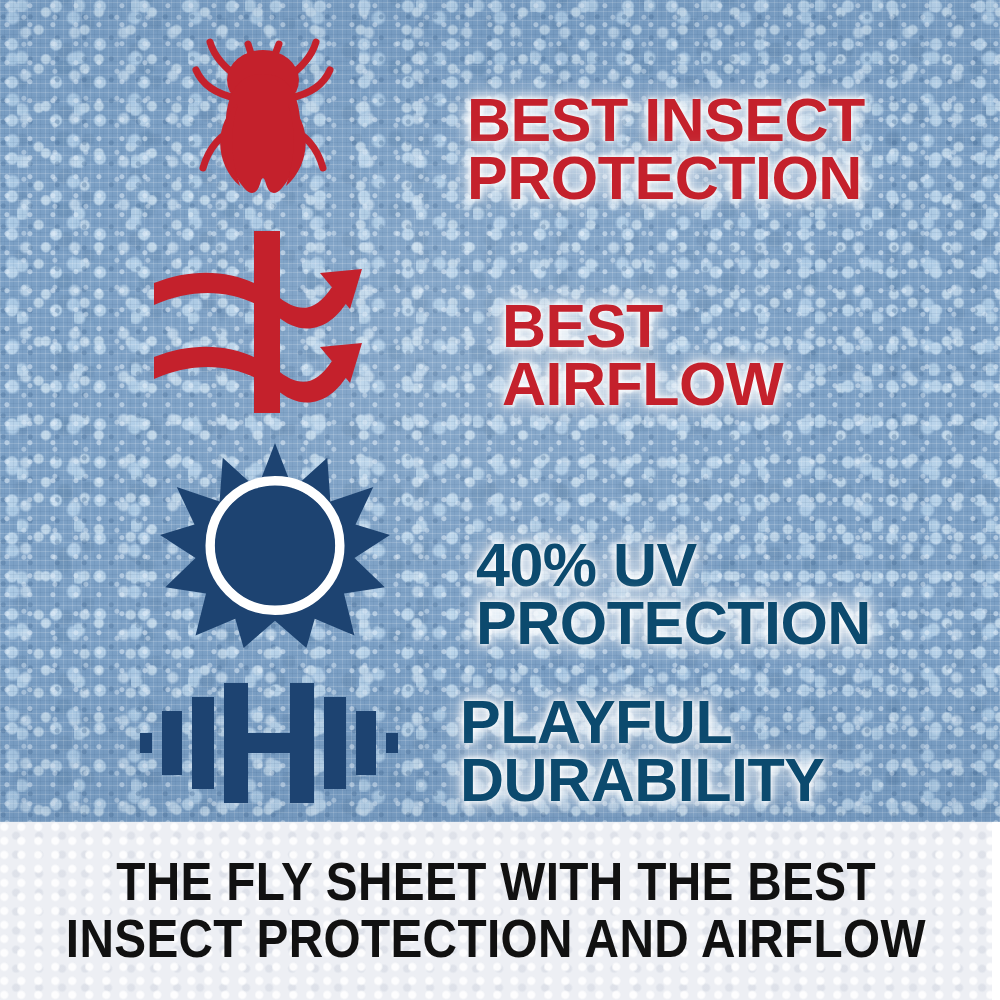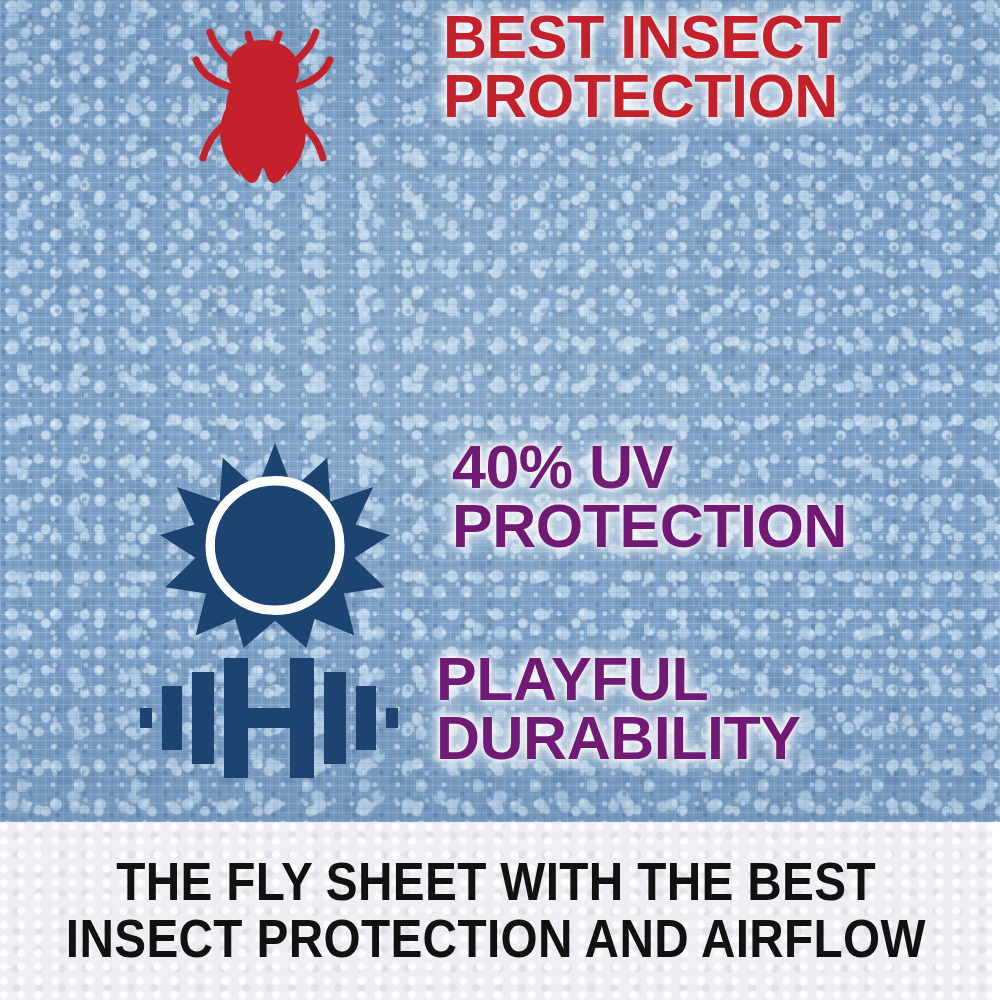--- a/index.html
+++ b/index.html
@@ -81,21 +81,22 @@
   
   .rows {
     position: absolute;
     left: 0; top: 0;
     width: 1000px;
     height: 822px;
   }
   .row {
     position: absolute;
     display: flex;
-    align-items: flex-start;
+    align-items: flex-end;
+    gap: 24px;
   }
   .icon-cell {
     position: relative;
     flex: 0 0 auto;
     display: flex;
     align-items: center;
     justify-content: center;
   }
   .label {
     flex: 0 0 auto;
@@ -106,21 +107,21 @@
   }
   .label.red {
     color: #c4212c;
     text-shadow:
       0 0 5px rgba(255,255,255,0.98),
       0 0 10px rgba(255,255,255,0.95),
       0 0 18px rgba(255,255,255,0.85),
       0 0 26px rgba(255,255,255,0.6);
   }
   .label.navy {
-    color: #701a75;
+    color: #0c4a6e;
     text-shadow:
       0 0 5px rgba(255,255,255,0.98),
       0 0 10px rgba(255,255,255,0.95),
       0 0 18px rgba(255,255,255,0.85),
       0 0 26px rgba(255,255,255,0.6);
   }
 
   #row-insect   { left: 170px; top:   8px; width: 830px; height: 200px; }
   #row-airflow  { left: 150px; top: 222px; width: 850px; height: 192px; }
   #row-uv       { left: 160px; top: 438px; width: 840px; height: 215px; }
@@ -208,20 +209,40 @@
                    C58 76 68 56 93 56 Z" fill="#c4212c"></path>
 
           <path d="M118 86 C142 104 142 146 116 168 C126 138 126 110 118 86 Z" fill="#c4212c"></path>
           <path d="M68 86 C44 104 44 146 70 168 C60 138 60 110 68 86 Z" fill="#c4212c"></path>
         </svg>
       </div>
       <div class="label red">BEST INSECT
 PROTECTION</div>
     </div>
 
+    <div class="row" id="row-airflow">
+      <div class="icon-cell">
+        <svg width="230" height="185" viewBox="0 0 230 185">
+
+          <rect x="104" y="2" width="26" height="182" fill="#c4212c"></rect>
+
+          <path d="M4 54 C40 40 76 40 108 56 L108 76 C76 60 40 60 4 76 Z" fill="#c4212c"></path>
+
+          <path d="M126 66 C150 86 166 82 182 58 L200 68 C180 104 150 108 126 86 Z" fill="#c4212c"></path>
+          <polygon points="170,44 212,40 200,80" fill="#c4212c"></polygon>
+
+          <path d="M4 128 C40 114 76 114 108 130 L108 150 C76 134 40 134 4 150 Z" fill="#c4212c"></path>
+
+          <path d="M126 140 C150 160 166 156 182 132 L200 142 C180 178 150 182 126 160 Z" fill="#c4212c"></path>
+          <polygon points="170,118 212,114 200,154" fill="#c4212c"></polygon>
+        </svg>
+      </div>
+      <div class="label red">BEST
+AIRFLOW</div>
+    </div>
 
     <div class="row" id="row-uv">
       <div class="icon-cell">
         <svg width="230" height="215" viewBox="0 0 220 200">
 
           <polygon fill="#1d4371" points="
             110,2 127,46 160,16 163,58 204,44 187,80 220,90 186,112 215,140 176,146 186,186 148,170 140,198
             110,172 80,198 72,170 34,186 44,146 5,140 34,112 0,90 33,80 16,44 57,58 60,16 93,46"></polygon>
 
           <circle cx="110" cy="100" r="62" fill="none" stroke="#ffffff" stroke-width="9"></circle>

